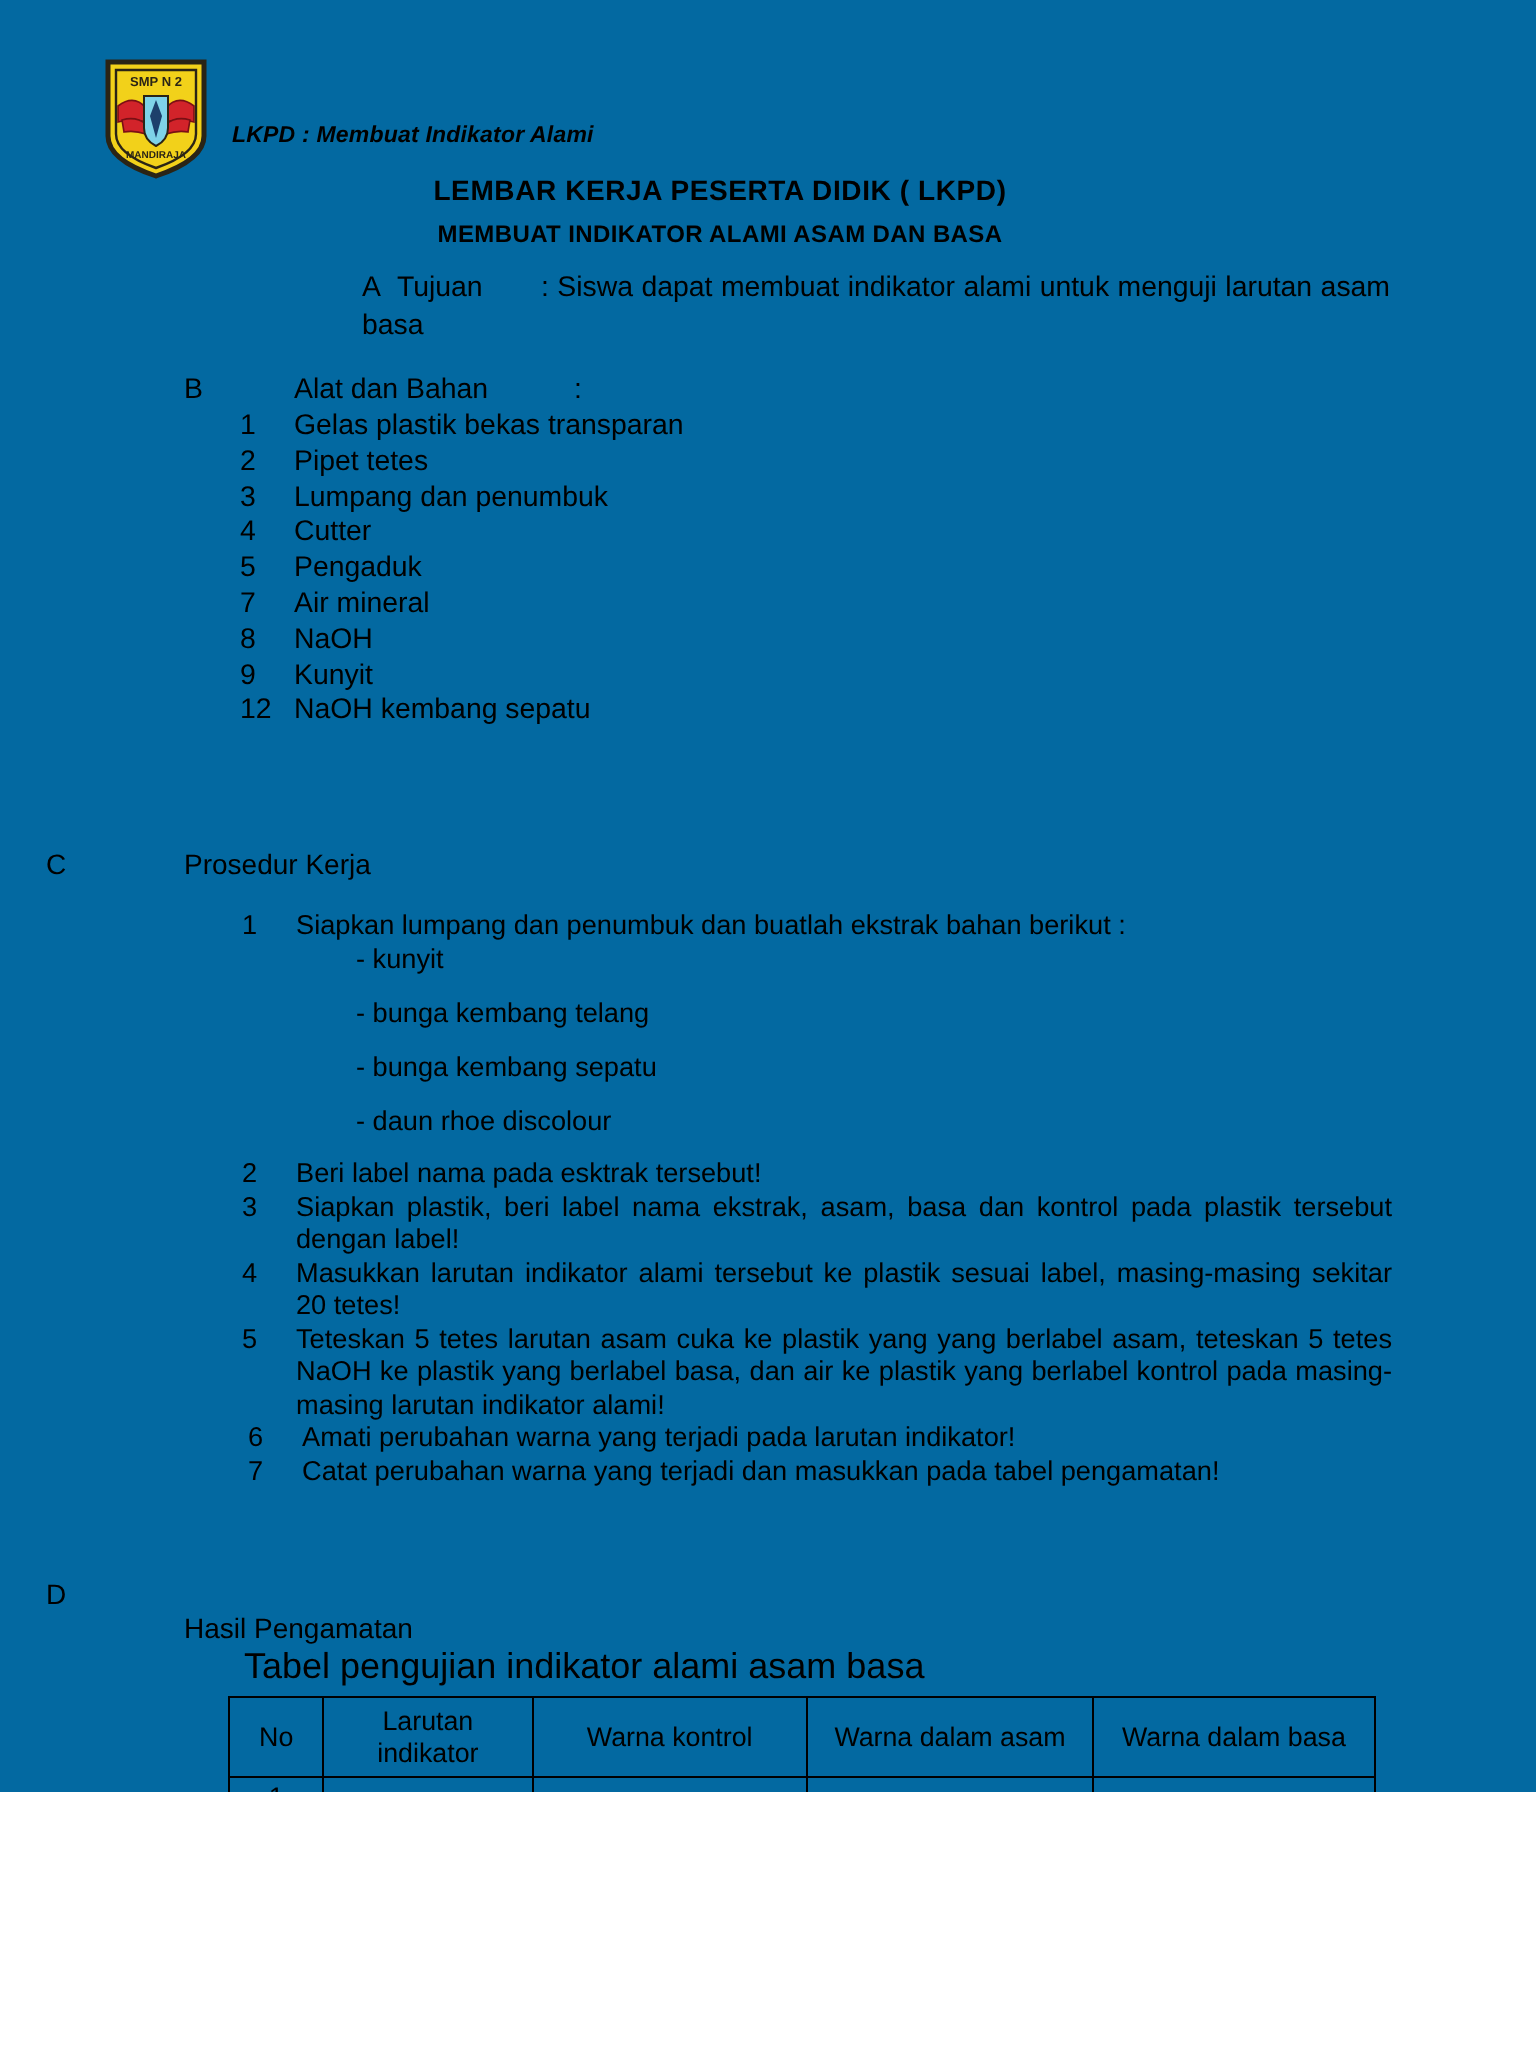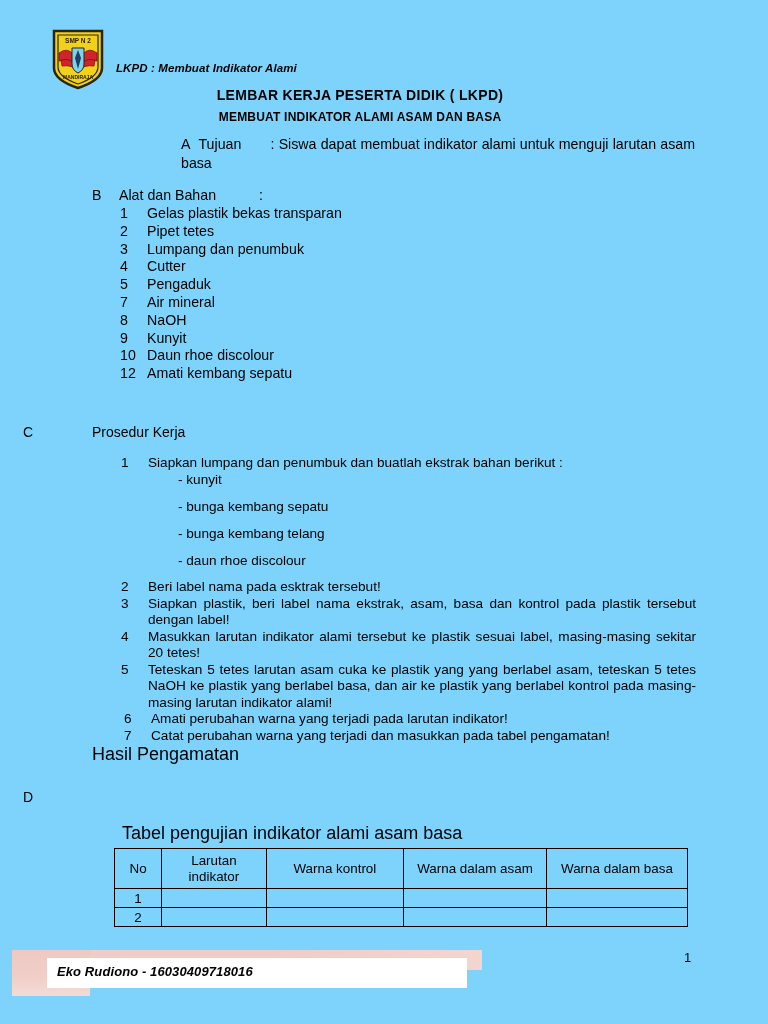--- a/index.html
+++ b/index.html
@@ -7,22 +7,22 @@
     padding: 0;
     background: #ffffff;
   }
   body {
     font-family: "Liberation Sans", sans-serif;
     color: #000000;
   }
   .page {
     position: relative;
     width: 768px;
-    height: 1024px;
-    background: #7dd3fc;
+    height: 896px;
+    background: #0369a1;
     overflow: hidden;
   }
 
   
   .logo {
     position: absolute;
     left: 50px;
     top: 28px;
     width: 56px;
     height: 62px;
@@ -76,21 +76,21 @@
 
   
   .sec-b-head {
     position: absolute;
     left: 92px;
     top: 187px;
     font-size: 14.2px;
     white-space: nowrap;
   }
   .sec-b-head .tag { display: inline-block; width: 27px; }
-  .sec-b-head .lbl { display: inline-block; width: 140px; }
+  .sec-b-head .lbl { display: inline-block; width: 140px; margin-left: 28px; }
 
   .sec-b-list {
     position: absolute;
     left: 120px;
     top: 205px;
     font-size: 14.2px;
     line-height: 17.8px;
   }
   .sec-b-list .li { white-space: nowrap; }
   .sec-b-list .n {
@@ -149,22 +149,22 @@
   
   .sec-d-tag {
     position: absolute;
     left: 23px;
     top: 789px;
     font-size: 14px;
   }
   .sec-d-head {
     position: absolute;
     left: 92px;
-    top: 744px;
-    font-size: 18px;
+    top: 806px;
+    font-size: 14px;
   }
   .tbl-caption {
     position: absolute;
     left: 122px;
     top: 823px;
     font-size: 18px;
   }
 
   
   .obs-table {
@@ -271,34 +271,33 @@
 
   <div class="sec-b-list">
     <div class="li"><span class="n">1</span><span>Gelas plastik bekas transparan</span></div>
     <div class="li"><span class="n">2</span><span>Pipet tetes</span></div>
     <div class="li"><span class="n">3</span><span>Lumpang dan penumbuk</span></div>
     <div class="li"><span class="n">4</span><span>Cutter</span></div>
     <div class="li"><span class="n">5</span><span>Pengaduk</span></div>
     <div class="li"><span class="n">7</span><span>Air mineral</span></div>
     <div class="li"><span class="n">8</span><span>NaOH</span></div>
     <div class="li"><span class="n">9</span><span>Kunyit</span></div>
-    <div class="li"><span class="n wide">10</span><span>Daun rhoe discolour</span></div>
-    <div class="li"><span class="n wide">12</span><span>Amati kembang sepatu</span></div>
+    <div class="li"><span class="n wide">12</span><span>NaOH kembang sepatu</span></div>
   </div>
 
   <div class="sec-c-tag">C</div>
   <div class="sec-c-head">Prosedur Kerja</div>
 
   <div class="proc">
     <div class="proc-item tight">
       <span class="num">1</span><span>Siapkan lumpang dan penumbuk dan buatlah ekstrak bahan berikut :</span>
     </div>
     <div class="proc-sub">- kunyit</div>
+    <div class="proc-sub spaced">- bunga kembang telang</div>
     <div class="proc-sub spaced">- bunga kembang sepatu</div>
-    <div class="proc-sub spaced">- bunga kembang telang</div>
     <div class="proc-sub spaced">- daun rhoe discolour</div>
 
     <div style="height:10px"></div>
 
     <div class="proc-item tight">
       <span class="num">2</span><span>Beri label nama pada esktrak tersebut!</span>
     </div>
     <div class="proc-item">
       <span class="num">3</span><span>Siapkan plastik, beri label nama ekstrak, asam, basa dan kontrol pada plastik tersebut dengan label!</span>
     </div>

